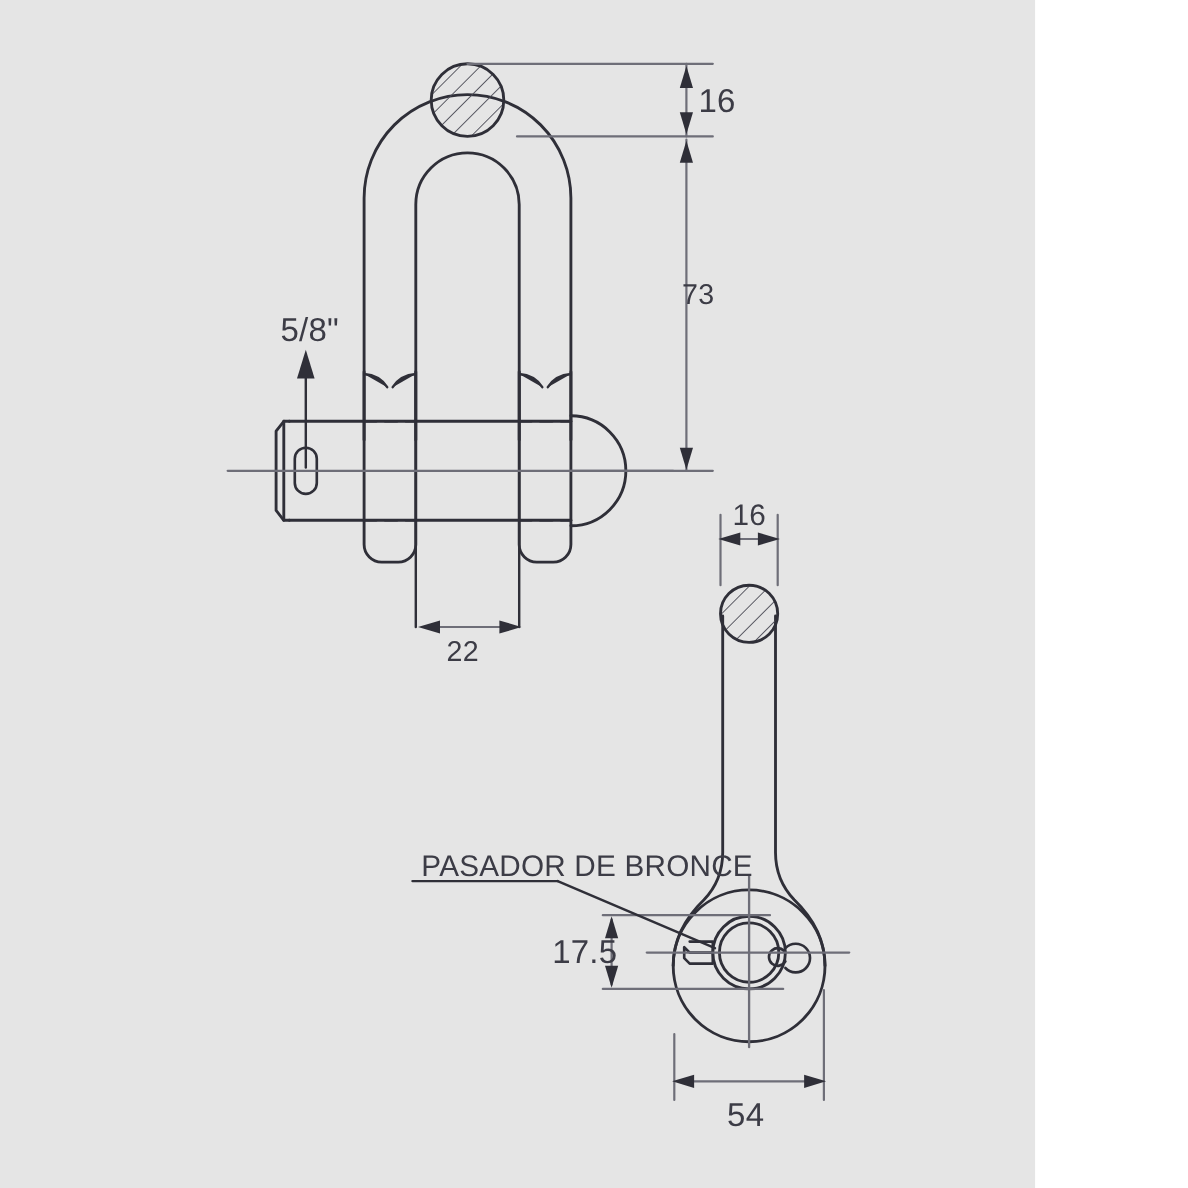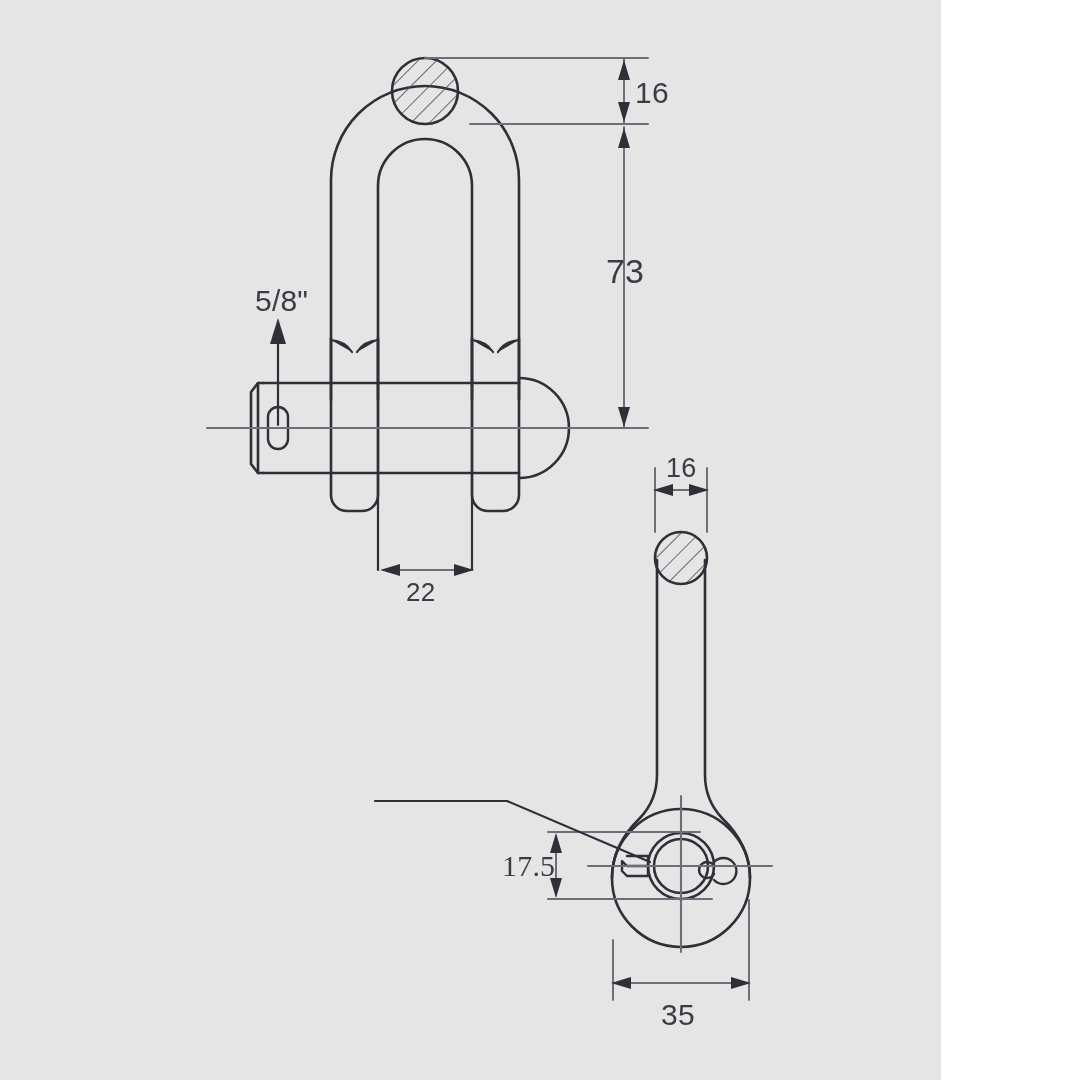--- a/index.html
+++ b/index.html
@@ -23,25 +23,25 @@
     height: 1080px;
   }
   .dim-text {
     position: absolute;
     color: #3c3c46;
     font-family: "Liberation Sans", sans-serif;
     white-space: nowrap;
     letter-spacing: 0.2px;
   }
   .lbl-16-top   { left: 635px; top: 76px;  font-size: 30px; }
-  .lbl-73       { left: 606px; top: 252px; font-size: 34px; text-align: right; }
+  .lbl-73       { left: 620px; top: 252px; font-size: 26px; text-align: right; }
   .lbl-58       { left: 255px; top: 284px; font-size: 30px; }
   .lbl-22       { left: 406px; top: 577px; font-size: 26px; }
   .lbl-16-side  { left: 666px; top: 453px; font-size: 27px; }
-  .lbl-175      { left: 502px; top: 849px; font-size: 30px; font-family: Liberation Serif, serif; }
+  .lbl-175      { left: 502px; top: 849px; font-size: 30px; }
   .lbl-35       { left: 661px; top: 998px; font-size: 30px; }
   .lbl-pasador  { left: 383px; top: 772px; font-size: 27px; }
   .lbl-medidas  { left: 285px; top: 986px; font-size: 34px; }
 </style>
 </head>
 <body>
 
 <div id="page">
 
   <svg id="drawing-svg" viewBox="0 0 1080 1080">
@@ -234,17 +234,18 @@
   <div class="dim-text lbl-73">73</div>
 
   <div class="dim-text lbl-58">5/8"</div>
 
   <div class="dim-text lbl-22">22</div>
 
   <div class="dim-text lbl-16-side">16</div>
 
   <div class="dim-text lbl-175">17.5</div>
 
-  <div class="dim-text lbl-35">35</div>
-
+  <div class="dim-text lbl-35">54</div>
+
+  <div class="dim-text lbl-pasador">PASADOR DE BRONCE</div>
 
 
 </div>
 
 </body></html>

